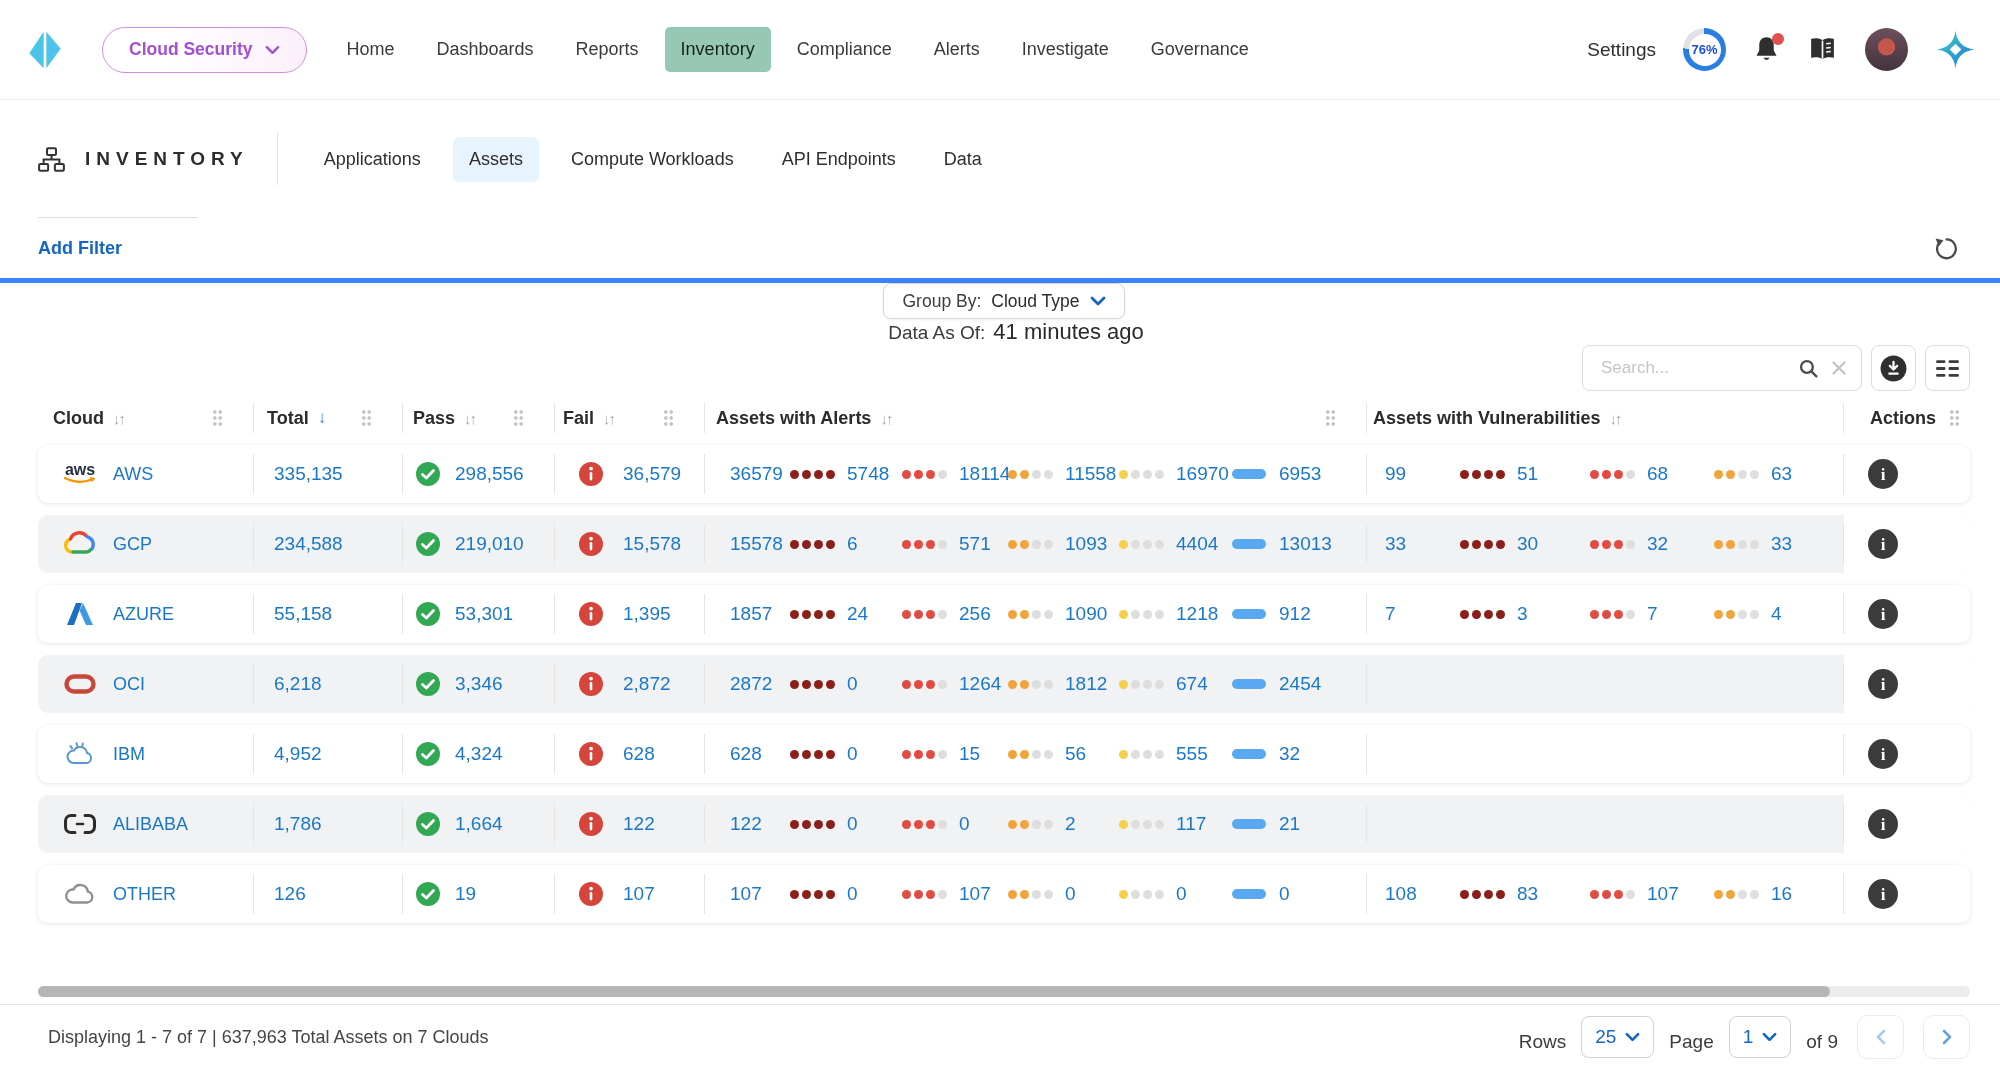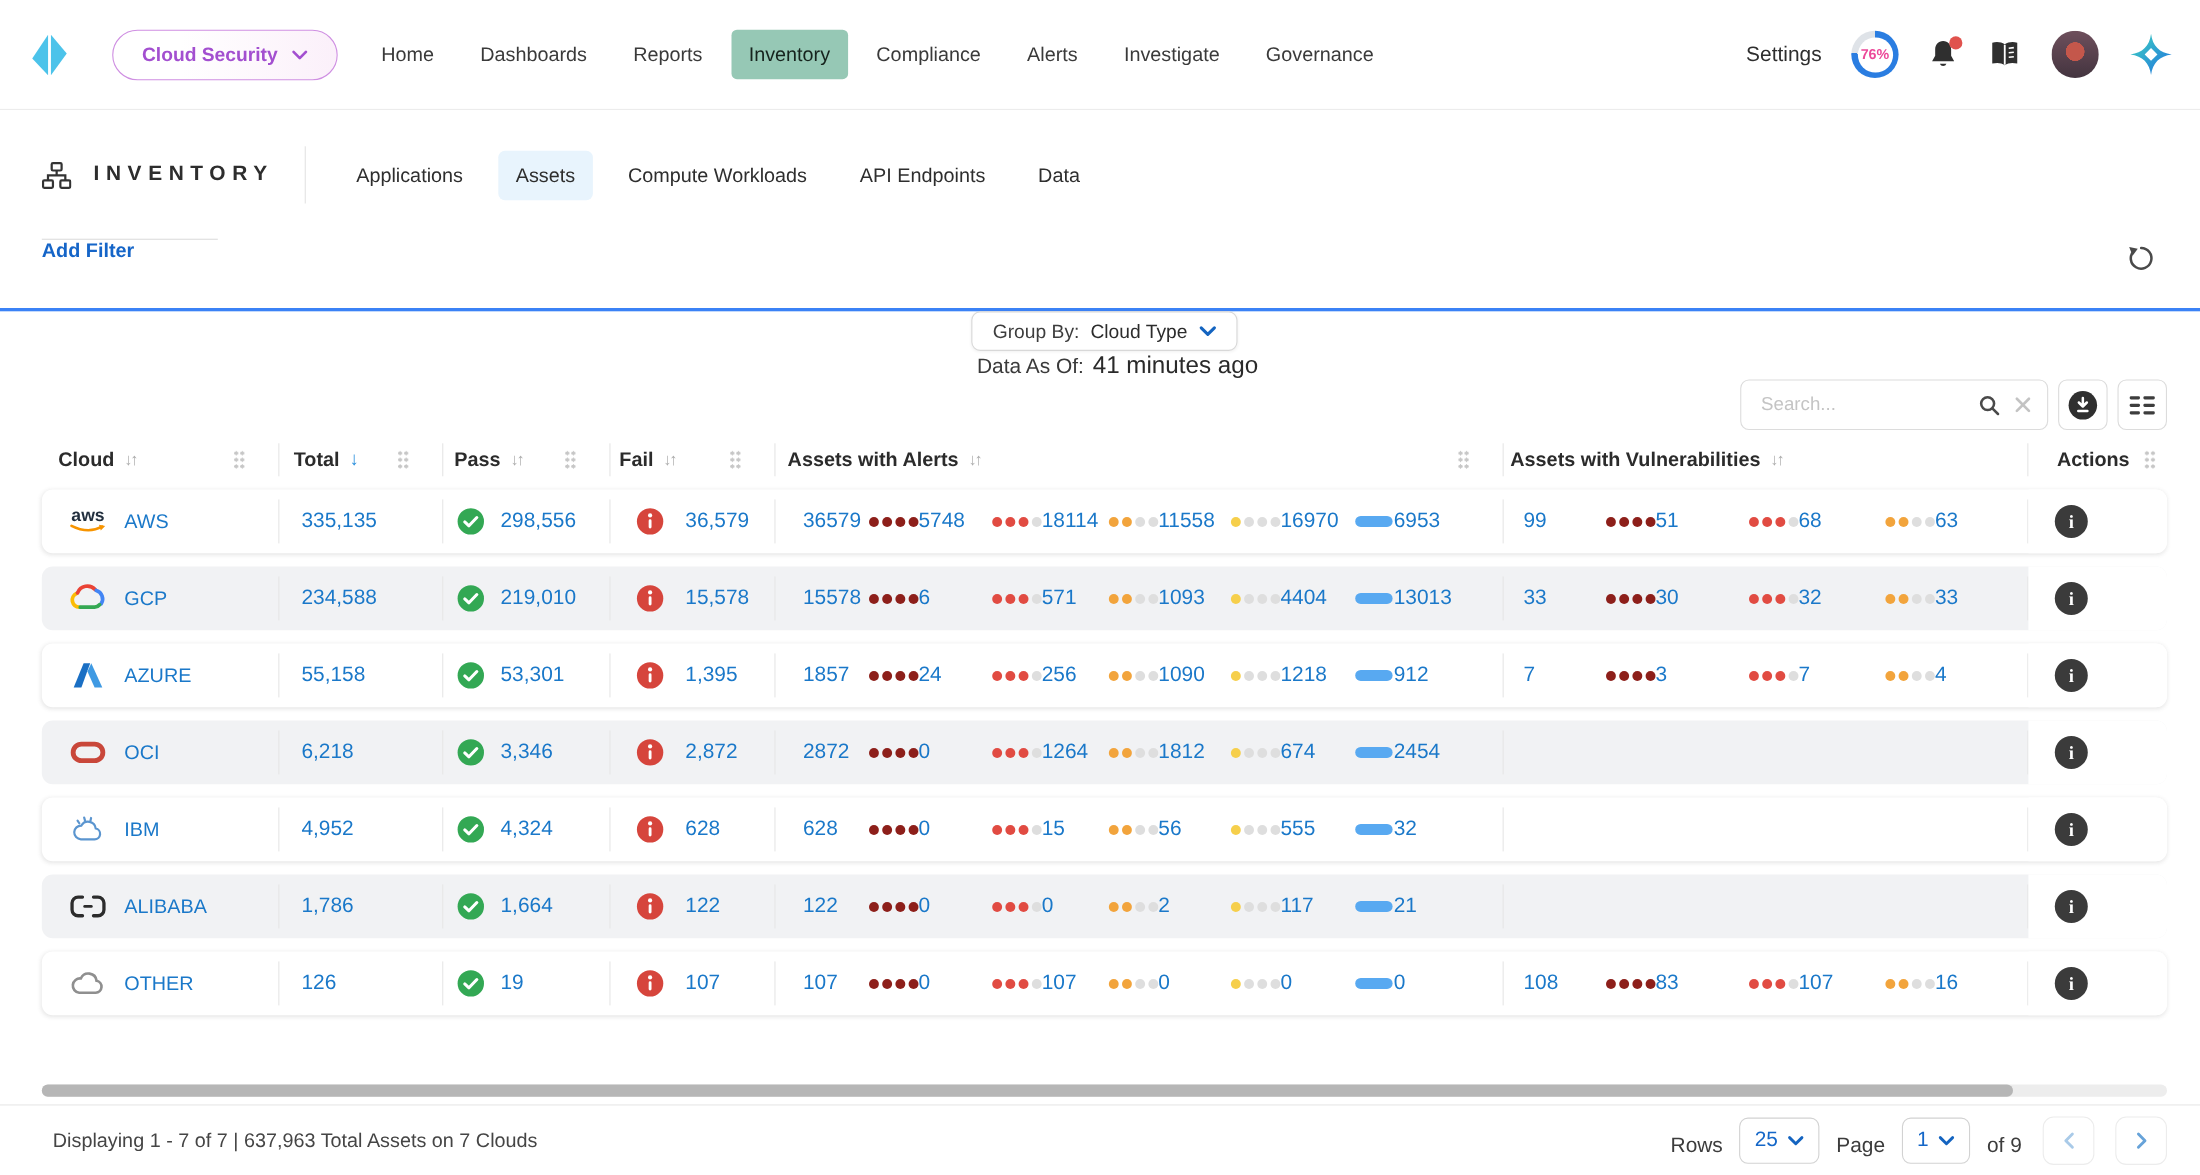--- a/index.html
+++ b/index.html
@@ -16,39 +16,39 @@
   .logo { margin-right:40px; display:flex; align-items:center; }
   .product-pill { display:flex; align-items:center; gap:12px; height:46px; padding:0 26px;
     border:1.5px solid #cf8fe2; border-radius:24px; color:#a34fd0; font-size:17.5px; font-weight:600;
     background:linear-gradient(90deg,#ffffff 30%,#fbf0fa); cursor:pointer; }
   .nav { display:flex; align-items:center; gap:10px; margin-left:24px; }
   .nav-item { padding:12px 16px; font-size:18px; color:#3a3a3a; font-weight:500; border-radius:5px; cursor:pointer; white-space:nowrap; }
   .nav-item.active { background:#96c8b5; color:#16231d; }
   .topnav-right { margin-left:auto; display:flex; align-items:center; gap:27px; }
   .settings-link { font-size:19px; color:#2e2e2e; font-weight:500; cursor:pointer; }
   .ring { width:43px; height:43px; border-radius:50%; background:conic-gradient(#2a7de1 0 273deg,#dfe3e8 273deg 360deg); display:flex; align-items:center; justify-content:center; cursor:pointer; }
-  .ring-inner { width:32px; height:32px; border-radius:50%; background:#fff; display:flex; align-items:center; justify-content:center; font-size:13px; font-weight:700; color:#ec4899; }
+  .ring-inner { width:32px; height:32px; border-radius:50%; background:#fff; display:flex; align-items:center; justify-content:center; font-size:13px; font-weight:700; color:#1d4ed8; }
   .bell-wrap { position:relative; cursor:pointer; display:flex; }
   .bell-dot { position:absolute; top:-2px; right:-4px; width:12px; height:12px; border-radius:50%; background:#e0524d; }
   .avatar { width:43px; height:43px; border-radius:50%; cursor:pointer;
     background: radial-gradient(circle at 50% 44%, #c4574b 0 26%, rgba(0,0,0,0) 27%), linear-gradient(180deg,#6e4f5c,#43343f); }
   .icon-flex { display:flex; cursor:pointer; }
 
   
   .inv-bar { height:118px; display:flex; align-items:center; padding:0 38px; position:relative; background:#fff; }
   .inv-bar::after { content:""; position:absolute; left:38px; bottom:0; width:160px; height:1px; background:#dcdcdc; }
   .inv-icon { margin-right:20px; display:flex; }
   .inv-title { font-size:19px; font-weight:600; letter-spacing:6px; color:#2d2d2d; }
   .inv-divider { width:1px; height:52px; background:#e3e3e3; margin:0 30px 0 28px; }
   .tabs { display:flex; align-items:center; gap:16px; }
   .tab { padding:12px 16px; font-size:18px; color:#2e2e2e; border-radius:6px; cursor:pointer; white-space:nowrap; }
   .tab.active { background:#e8f4fd; }
 
   
-  .filter-row { height:65px; display:flex; padding:0 38px; border-bottom:3px solid #3b82f6; }
+  .filter-row { height:65px; display:flex; align-items:center; padding:0 38px; border-bottom:5px solid #3b82f6; }
   .add-filter { color:#1565c8; font-size:18px; font-weight:600; }
   .undo-btn { margin-left:auto; background:none; border:none; display:flex; padding:4px; }
 
   
   .toolbar { height:108px; display:flex; align-items:center; padding:0 30px 0 38px;flex-direction:column; }
   .groupby { height:46px; border:1px solid #d8d8d8; border-radius:8px; display:flex; align-items:center; gap:10px; padding:0 18px;
     box-shadow:0 1px 3px rgba(0,0,0,.06); font-size:17.5px; color:#3d3d3d; cursor:pointer; background:#fff; }
   .groupby .gb-value { color:#2c2c2c; }
   .dataasof { margin-left:24px; display:flex; align-items:baseline; gap:8px; }
   .dataasof-label { font-size:19px; color:#3a3a3a; }
@@ -85,21 +85,21 @@
   .cloud-name { color:#1a78c9; font-size:18px; white-space:nowrap; }
   .num { color:#1a78c9; font-size:19px; white-space:nowrap; }
   .total-cell { padding-left:20px; }
   .pass-cell { padding-left:12px; gap:14px; }
   .fail-cell { padding-left:23px; gap:19px; }
   .badge { width:26px; height:26px; display:flex; }
 
   .sub-total { display:flex; align-items:center; }
   .alerts-cell .sub-total { width:85px; padding-left:25px; }
   .vulns-cell  .sub-total { width:93px; padding-left:18px; }
-  .sev { display:flex; align-items:center; }
+  .sev { display:flex; align-items:center; gap:12px; }
   .alerts-cell .sev.crit{width:112px} .alerts-cell .sev.high{width:106px} .alerts-cell .sev.med{width:111px} .alerts-cell .sev.low{width:113px} .alerts-cell .sev.info{flex:1}
   .vulns-cell .sev.crit{width:130px} .vulns-cell .sev.high{width:124px} .vulns-cell .sev.med{flex:1}
   .dots { display:flex; gap:3px; width:45px; }
   .dots i { width:9px; height:9px; border-radius:50%; background:#dedede; }
   .dots.crit i { background:#8d1f1a; }
   .dots.high i:nth-child(-n+3) { background:#e14b42; }
   .dots.med  i:nth-child(-n+2) { background:#f2a43c; }
   .dots.low  i:first-child     { background:#f6cf4b; }
   .bar { width:34px; height:10px; border-radius:5px; background:#58a9f1; margin-right:1px; }
   .actions-cell { background:#fff; border-radius:0 10px 10px 0; padding-left:24px; }

